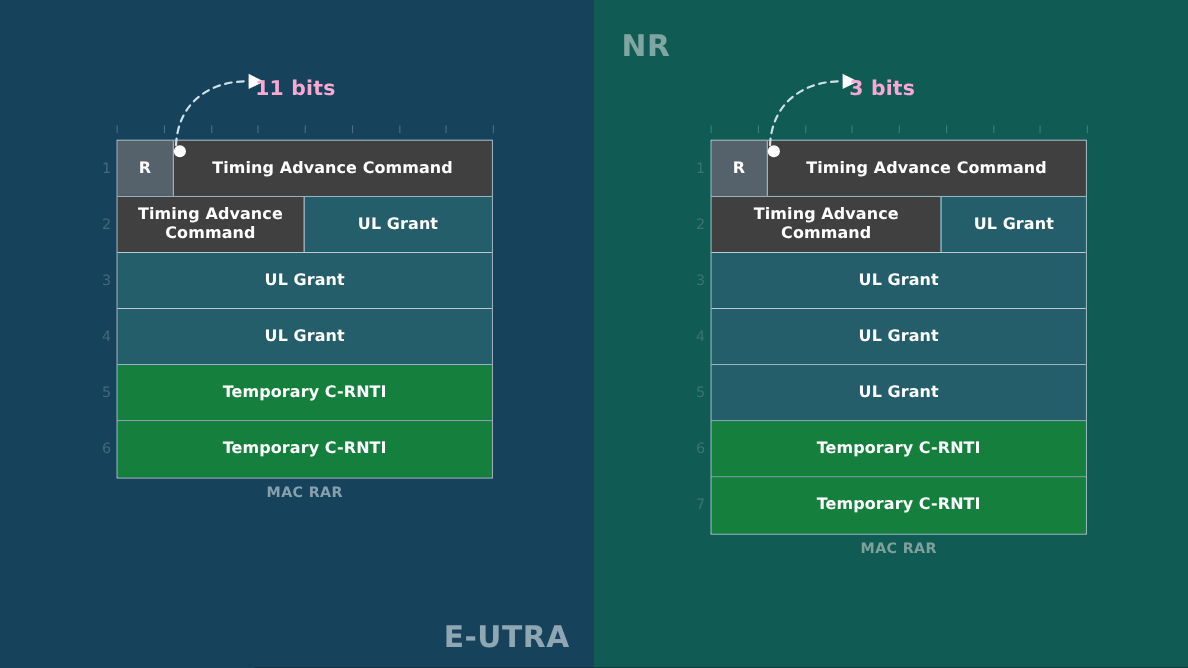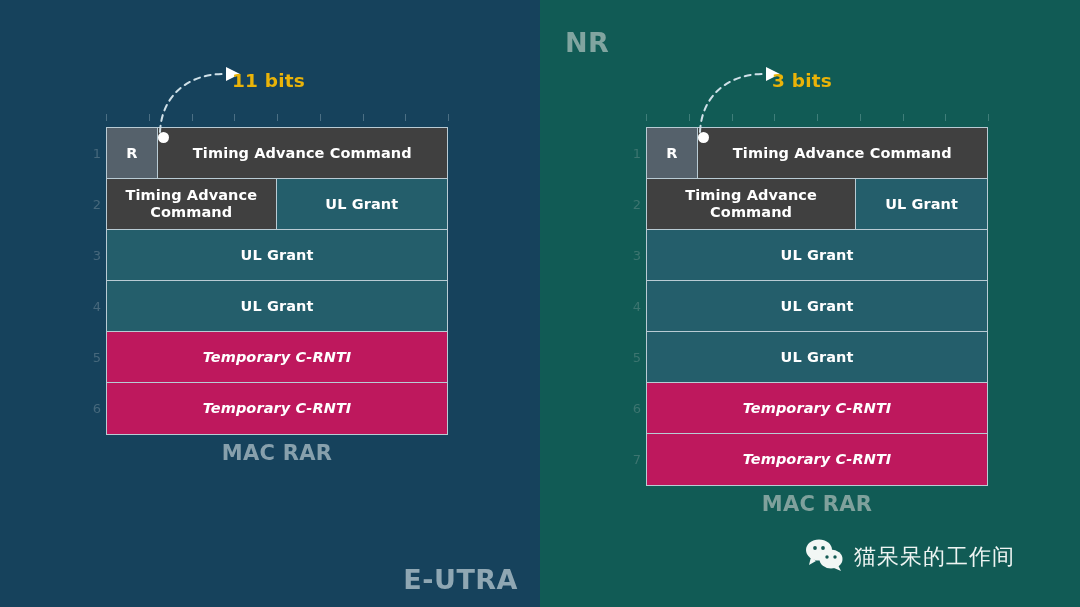--- a/index.html
+++ b/index.html
@@ -85,21 +85,21 @@
     font-size: 14.5px;
     line-height: 1.15;
     letter-spacing: .1px;
     padding: 0 4px;
   }
   .cell + .cell { border-left: 1px solid #b9cbd4; }
 
   .c-r      { background: #55616b; }
   .c-blue   { background: #404040; }
   .c-teal   { background: #245e6b; }
-  .c-green  { background: #be185d; font-style: italic; }
+  .c-green  { background: #15803d; }
 
   .rownum {
     position: absolute;
     left: -22px;
     top: 0;
     height: 51px;
     width: 16px;
     display: flex;
     align-items: center;
     justify-content: flex-end;
@@ -108,39 +108,39 @@
     color: #46687c;
     user-select: none;
   }
   .panel-right .rownum { color: #3c7570; }
 
   .caption {
     position: absolute;
     width: 100%;
     left: 0;
     text-align: center;
-    font-size: 21px;
+    font-size: 13px;
     font-weight: bold;
     color: #87a0ac;
     letter-spacing: .3px;
     user-select: none;
   }
   .panel-right .caption { color: #7fa19c; }
 
   
   .callout {
     position: absolute;
     pointer-events: none;
   }
   .callout svg { display: block; overflow: visible; }
   .bits-label {
     position: absolute;
     font-size: 18.5px;
     font-weight: bold;
-    color: #eab308;
+    color: #f9a8d4;
     white-space: nowrap;
     letter-spacing: .2px;
   }
   .callout-left  { left: 140px; top: 60px; }
   .bits-left  { left: 232px; top: 70px; }
 
   .anchor-dot {
     position: absolute;
     width: 11px;
     height: 11px;
@@ -280,30 +280,15 @@
 
     <div class="callout" style="left:140px; top:60px;">
       <svg width="120" height="80" viewBox="0 0 120 80">
         <path d="M 20 72 C 22 30, 55 13, 86 14" fill="none" stroke="#cfe0e8" stroke-width="2" stroke-dasharray="6 5" stroke-linecap="round"></path>
         <polygon points="86,7 100,14 86,21" fill="#ffffff"></polygon>
       </svg>
     </div>
     <div class="anchor-dot" style="left:158px; top:132px;"></div>
     <div class="bits-label" style="left:232px; top:70px;">3 bits</div>
 
-    <div class="watermark" style="left:265px; top:538px;">
-      <span>
-        <svg width="40" height="34" viewBox="0 0 40 34">
-          <ellipse cx="14" cy="12" rx="13" ry="10.5" fill="#f2f7f5"></ellipse>
-          <polygon points="6,19 4,27 11,23" fill="#f2f7f5"></polygon>
-          <ellipse cx="26" cy="21" rx="11.5" ry="9.5" fill="#f2f7f5"></ellipse>
-          <polygon points="33,27 36,33 29,30" fill="#f2f7f5"></polygon>
-          <circle cx="10" cy="10" r="1.9" fill="#145b55"></circle>
-          <circle cx="18" cy="10" r="1.9" fill="#145b55"></circle>
-          <circle cx="22" cy="19" r="1.7" fill="#145b55"></circle>
-          <circle cx="30" cy="19" r="1.7" fill="#145b55"></circle>
-        </svg>
-      </span>
-      <span class="wm-text">猫呆呆的工作间</span>
-    </div>
   </div>
 
 </div>
 
 </body></html>

